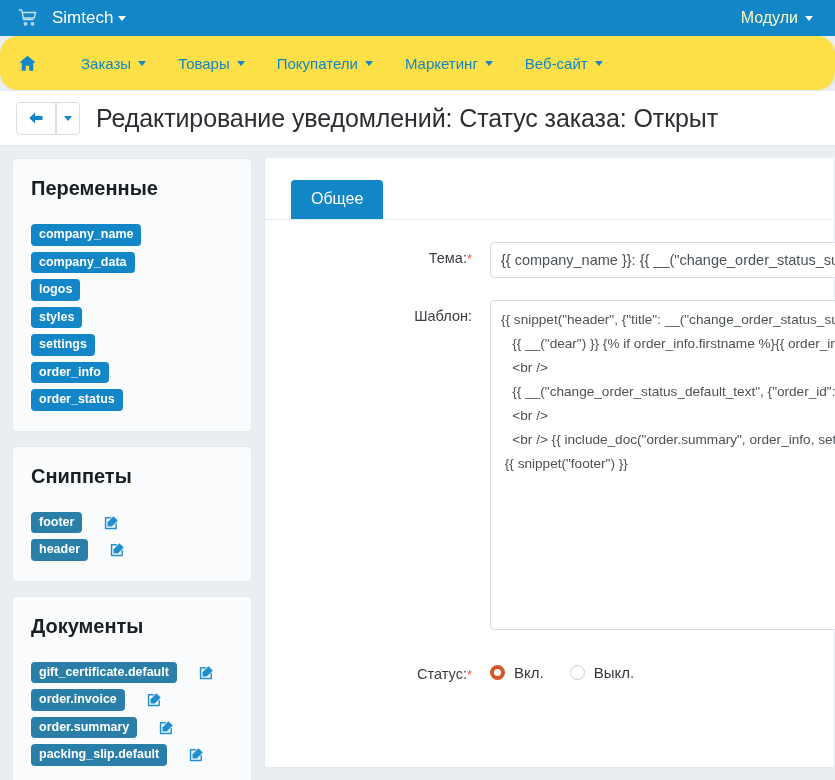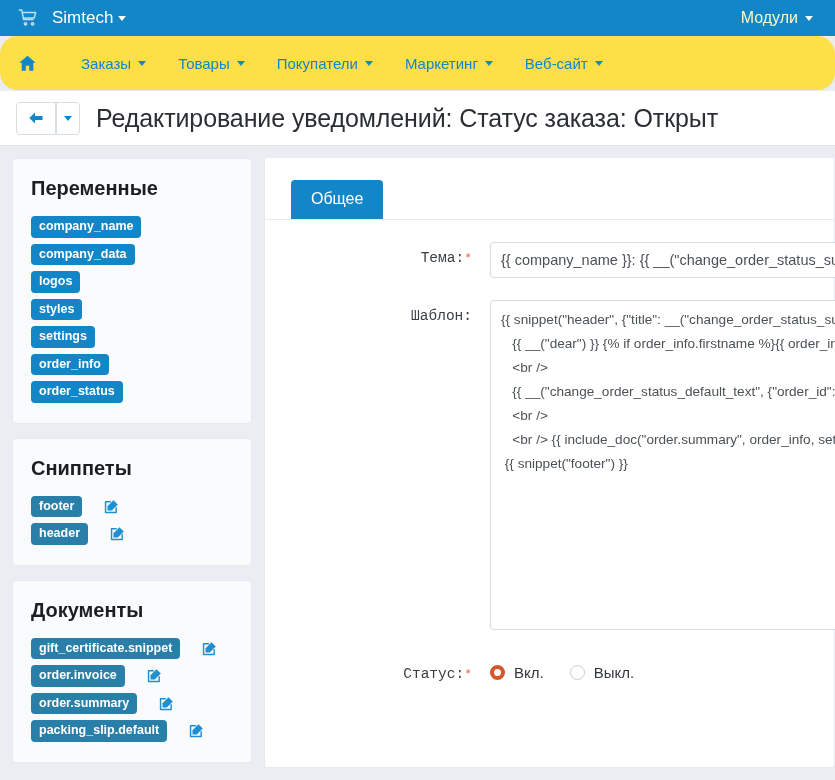--- a/index.html
+++ b/index.html
@@ -112,21 +112,21 @@
     border-radius: 4px;
     padding: 16px 18px 20px 18px;
     margin-bottom: 14px;
   }
   .card h3 {
     margin: 2px 0 16px 0;
     font-size: 20px;
     font-weight: bold;
     color: #1b1f23;
   }
-  .taglist { display: flex; flex-direction: column; align-items: flex-start; gap: 6px; }
+  .taglist { display: flex; flex-direction: column; align-items: flex-start; gap: 6px; margin-top: 24px; }
   .tagrow { display: flex; align-items: center; gap: 21px; }
   .tag {
     display: inline-block;
     background: #1286c6;
     color: #ffffff;
     font-size: 12.5px;
     font-weight: bold;
     border-radius: 4px;
     padding: 4px 8px 5px 8px;
     line-height: 1;
@@ -168,21 +168,20 @@
   }
   .flabel {
     width: 225px;
     flex: 0 0 225px;
     text-align: right;
     padding-right: 18px;
     padding-top: 8px;
     font-size: 14.5px;
     color: #3a3f44;
     white-space: nowrap;
-    font-family: Liberation Mono, monospace;
   }
   .req { color: #e8604c; font-size: 13px; }
   .fctl { flex: 1 1 auto; min-width: 0; }
   .inp {
     width: 460px;
     height: 36px;
     border: 1px solid #d3dce3;
     border-radius: 4px;
     background: #ffffff;
     color: #4b5257;
@@ -327,21 +326,21 @@
             </svg>
           </span>
         </div>
       </div>
     </div>
 
     <div class="card">
       <h3>Документы</h3>
       <div class="taglist">
         <div class="tagrow">
-          <span class="tag muted">gift_certificate.snippet</span>
+          <span class="tag muted">gift_certificate.default</span>
           <span>
             <svg class="edit-icon" viewBox="0 0 20 20" fill="none" stroke="#1f8fd0" stroke-width="1.7" stroke-linecap="round" stroke-linejoin="round">
               <path d="M15.5 11.4V17H3V4.5h5.6"></path>
               <path d="M12.3 2.6 17.4 7.7 10.4 14.7l-5.1 0 0-5.1z" fill="#1f8fd0" stroke="none"></path>
             </svg>
           </span>
         </div>
         <div class="tagrow">
           <span class="tag muted">order.invoice</span>
           <span>

